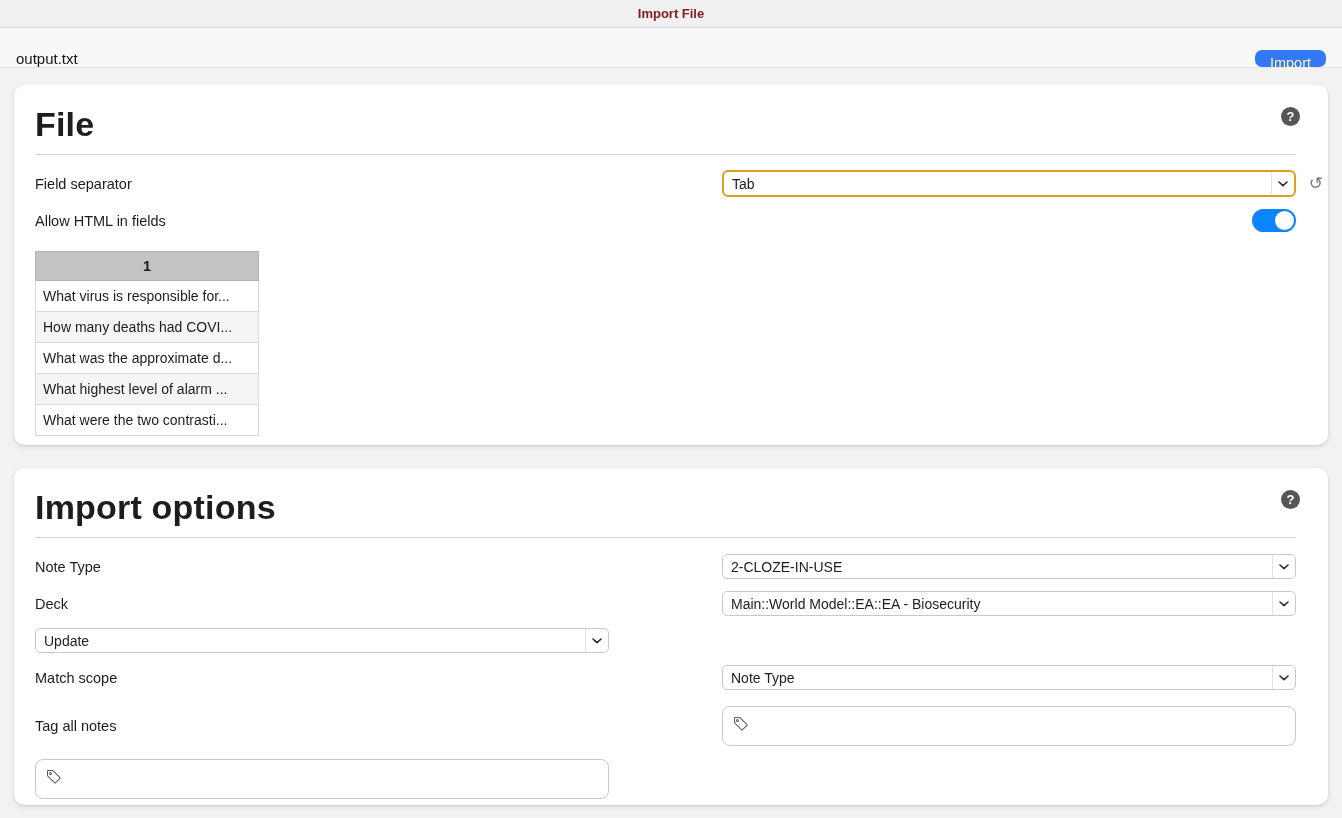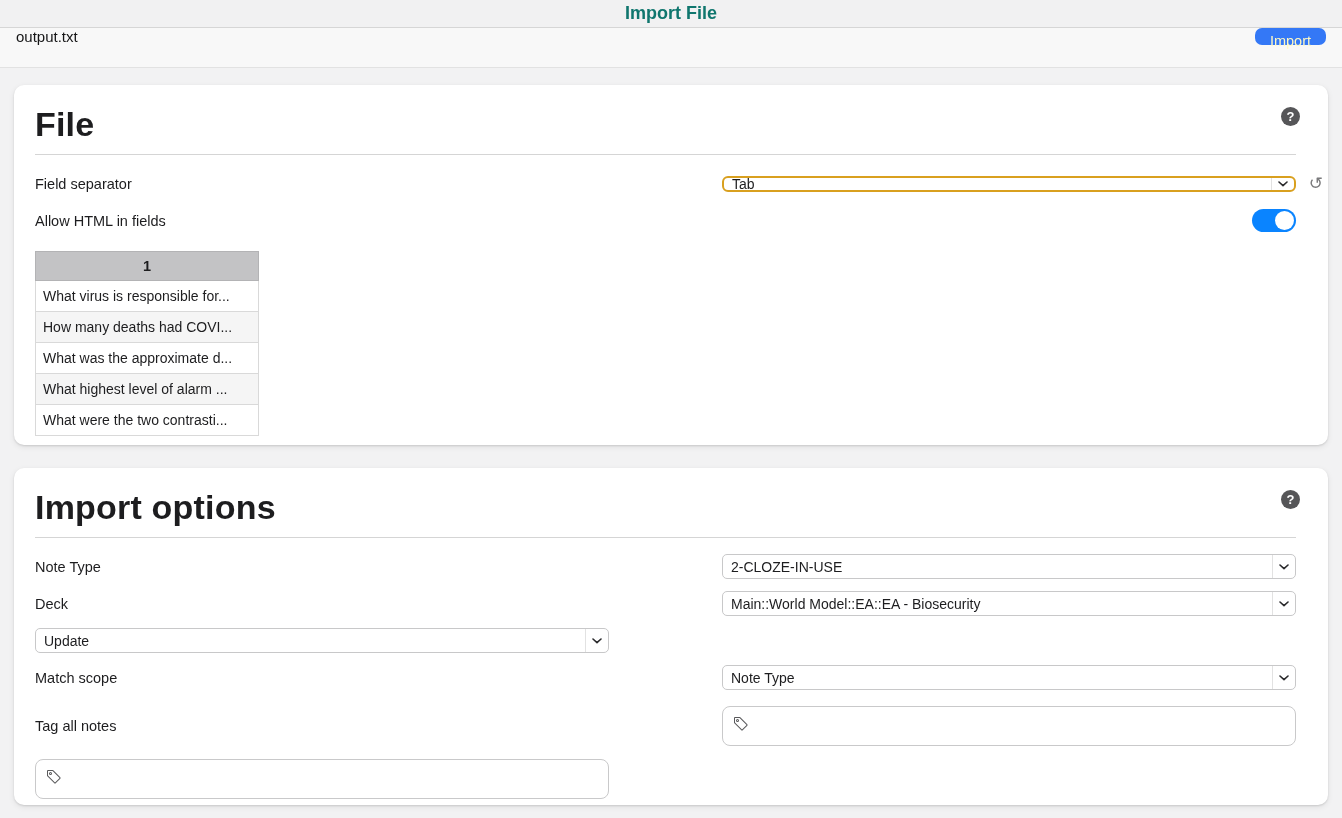--- a/index.html
+++ b/index.html
@@ -11,27 +11,27 @@
     color: #1d1d1f;
   }
 
   
   .titlebar {
     height: 28px;
     background: #f1f1f2;
     border-bottom: 1px solid #d6d6d6;
     display: flex; align-items: center; justify-content: center;
   }
-  .titlebar-text { font-size: 18px; font-weight: 700; color: #0f766e; }
+  .titlebar-text { font-size: 13px; font-weight: 700; color: #7f1d1d; }
 
   .toolbar {
     height: 40px;
     background: #f8f8f8;
     border-bottom: 1px solid #e2e2e2;
-    display: flex; align-items: flex-start;
+    display: flex; align-items: flex-end;
     padding: 0 16px;
   }
   .filename { font-size: 15px; color: #161617; }
   .import-btn {
     margin-left: auto;
     background: #3478f6;
     color: #fef9c3;
     font-size: 14.5px;
     font-family: inherit;
     border: none;
@@ -89,21 +89,21 @@
   .select .val { flex: 1; padding: 0 8px; white-space: nowrap; }
   .select .chev {
     width: 23px; align-self: stretch;
     border-left: 1px solid #e2e2e2;
     display: flex; align-items: center; justify-content: center;
   }
   .select .chev svg { display: block; }
   .select.changed {
     border: 2px solid #d9a01f;
     border-radius: 6px;
-    height: 16px;
+    height: 27px;
   }
   .revert {
     position: absolute; right: -27px;
     font-size: 17px; color: #7a7a7c;
     cursor: pointer; line-height: 1;
     user-select: none;
   }
 
   
   .toggle {

